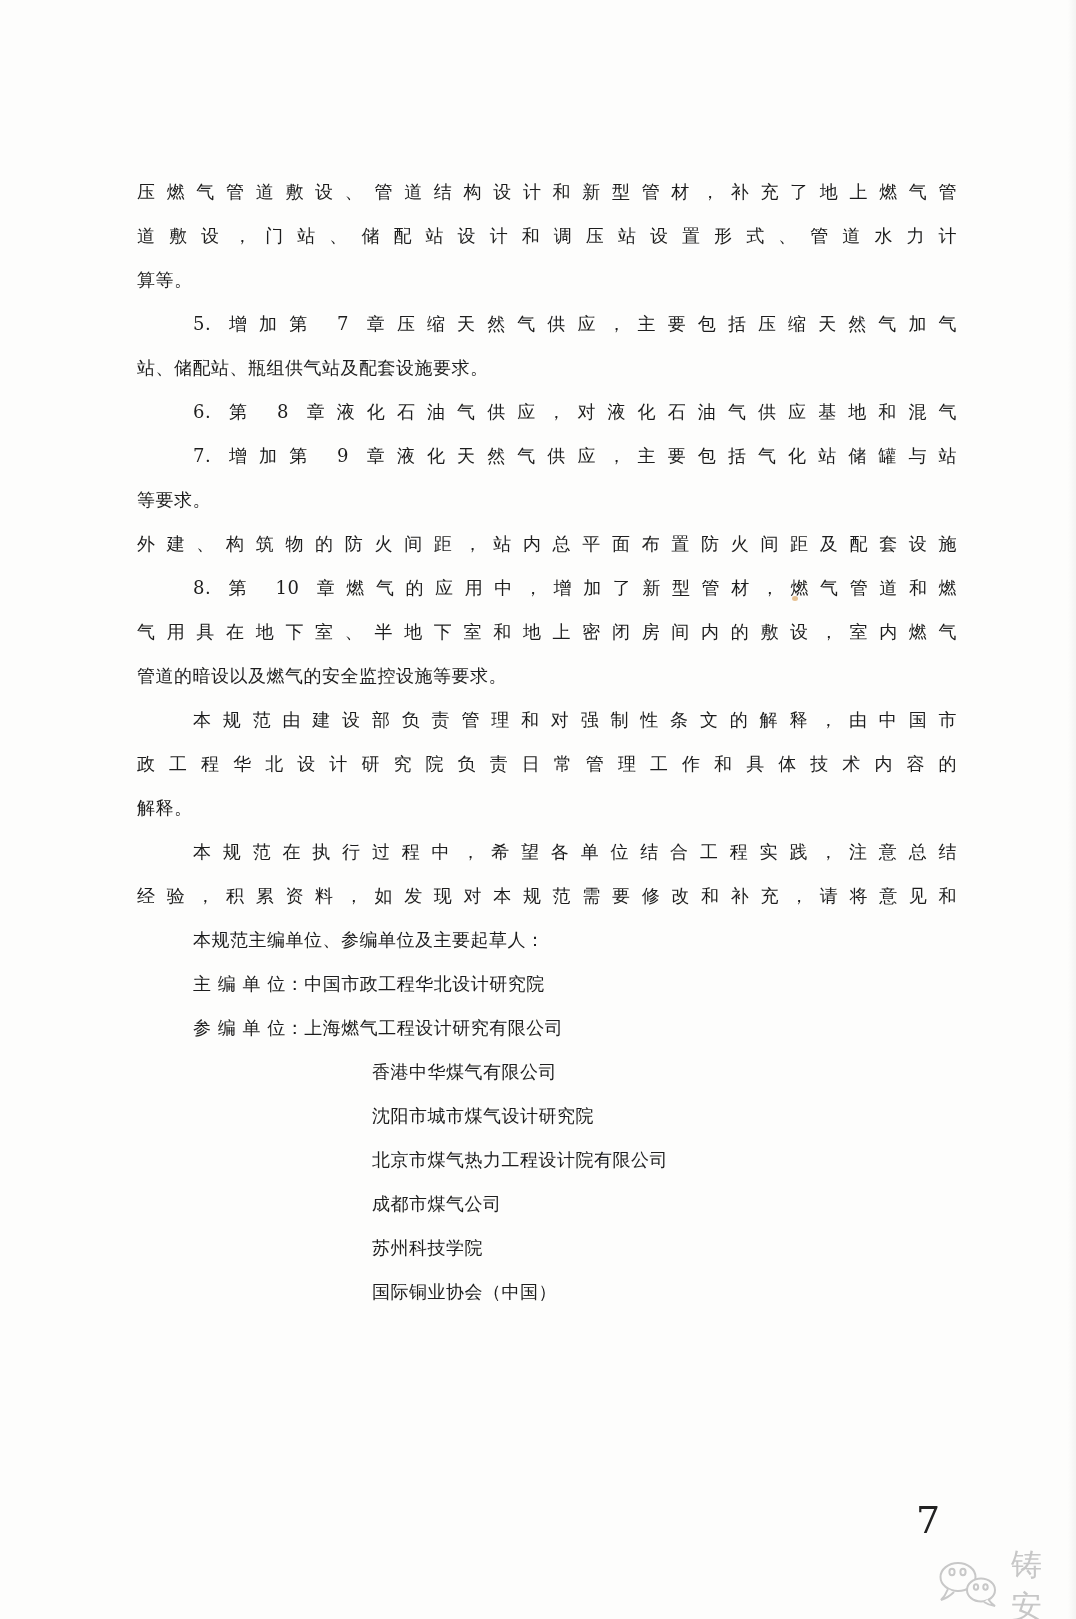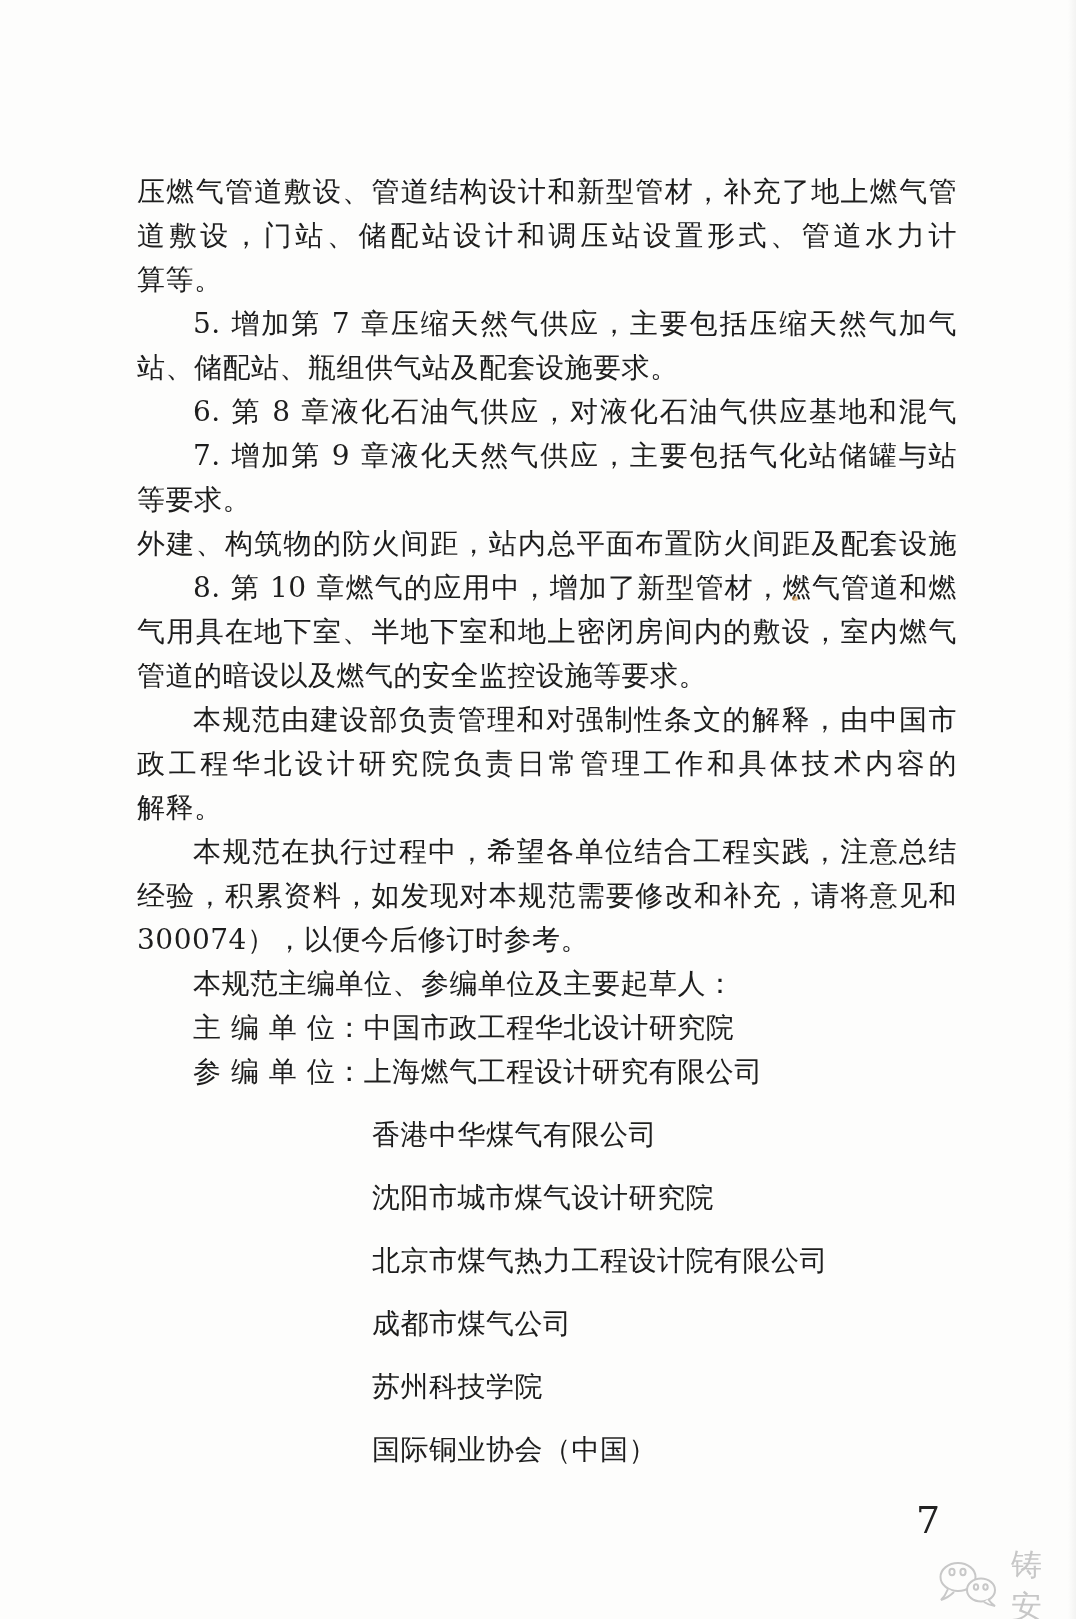--- a/index.html
+++ b/index.html
@@ -11,33 +11,33 @@
     background: #fdfdfc;
     overflow: hidden;
     font-family: "DejaVu Serif", "Liberation Serif", serif;
     color: #1d1d1d;
   }
   .text-block {
     position: absolute;
     left: 137px;
     top: 170px;
     width: 820px;
-    font-size: 28px;
+    font-size: 18px;
     line-height: 44px;
     letter-spacing: 0.5px;
   }
   .line {
     height: 44px;
     overflow: hidden;
     text-align: justify;
     text-justify: inter-ideograph;
   }
   .line.fill { text-align-last: justify; }
   .line.para { text-indent: 56px; }
-  .line.hang { padding-left: 235px; margin-top: 19px; }
+  .line.hang { padding-left: 235px; }
   .page-number {
     position: absolute;
     left: 916px;
     top: 1498px;
     font-size: 38px;
     color: #222;
   }
   .watermark {
     position: absolute;
     left: 936px;
@@ -86,21 +86,20 @@
       <div class="line">等要求。</div>
       <div class="line fill">外建、构筑物的防火间距，站内总平面布置防火间距及配套设施</div>
       <div class="line fill para">8. 第 10 章燃气的应用中，增加了新型管材，燃气管道和燃</div>
       <div class="line fill">气用具在地下室、半地下室和地上密闭房间内的敷设，室内燃气</div>
       <div class="line">管道的暗设以及燃气的安全监控设施等要求。</div>
       <div class="line fill para">本规范由建设部负责管理和对强制性条文的解释，由中国市</div>
       <div class="line fill">政工程华北设计研究院负责日常管理工作和具体技术内容的</div>
       <div class="line">解释。</div>
       <div class="line fill para">本规范在执行过程中，希望各单位结合工程实践，注意总结</div>
       <div class="line fill">经验，积累资料，如发现对本规范需要修改和补充，请将意见和</div>
-      <div class="line">300074），以便今后修订时参考。</div>
       <div class="line para">本规范主编单位、参编单位及主要起草人：</div>
       <div class="line para">主 编 单 位：中国市政工程华北设计研究院</div>
       <div class="line para">参 编 单 位：上海燃气工程设计研究有限公司</div>
       <div class="line hang">香港中华煤气有限公司</div>
       <div class="line hang">沈阳市城市煤气设计研究院</div>
       <div class="line hang">北京市煤气热力工程设计院有限公司</div>
       <div class="line hang">成都市煤气公司</div>
       <div class="line hang">苏州科技学院</div>
       <div class="line hang">国际铜业协会（中国）</div>
     </div>

